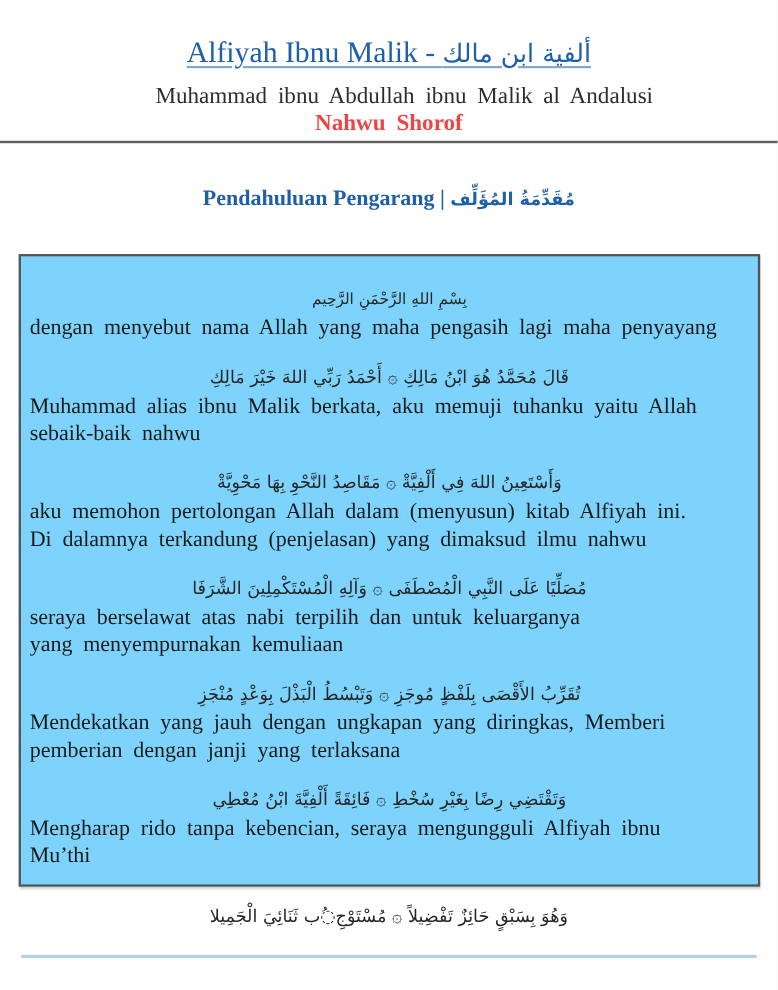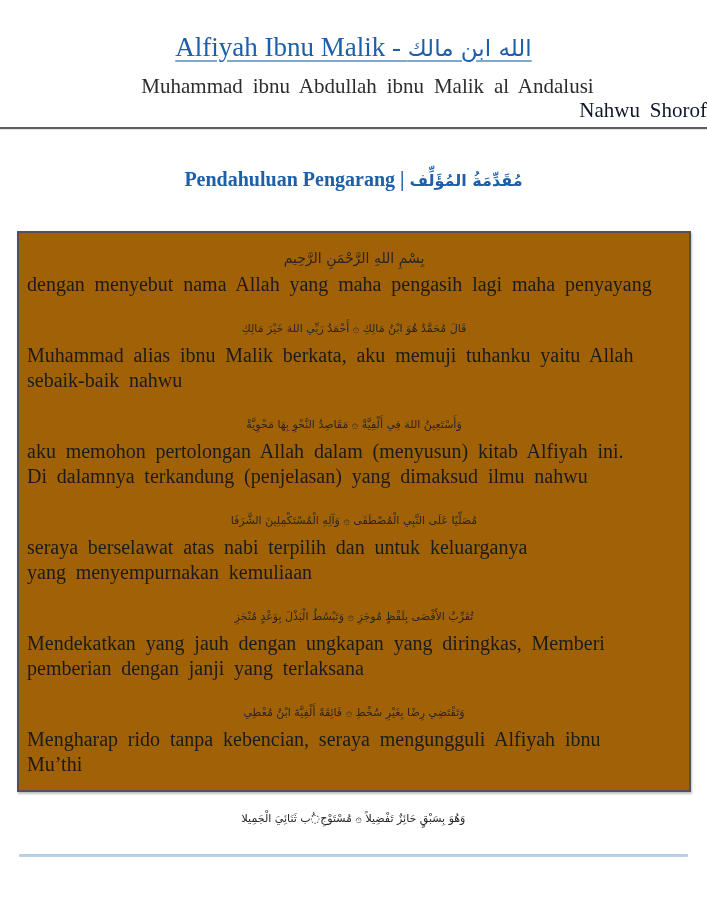--- a/index.html
+++ b/index.html
@@ -26,25 +26,26 @@
   .author-line {
     margin-top: 10px;
     text-align: center;
     font-size: 21px;
     color: #2d2d2d;
     word-spacing: 0.22em;
     line-height: 24px;
     margin-left: 28px;
   }
   .category-line {
-    text-align: right;
+    text-align: center;
     font-size: 21px;
-    color: #0f172a;
+    color: #ef4444;
     word-spacing: 0.22em;
     line-height: 24px;
+    font-weight: bold;
   }
   .hr-dark {
     margin-top: 5px;
     height: 2px;
     background: #5e5e5e;
     box-shadow: 0 1px 0 rgba(0,0,0,0.12);
   }
 
   
   .section-heading {
@@ -61,29 +62,29 @@
     font-size: 16px;
     direction: rtl;
     unicode-bidi: isolate;
   }
 
   
   .verse-box {
     margin: 37px 16px 0 17px;
     border: 2px solid #525252;
     box-shadow: 1px 2px 2px rgba(0,0,0,0.25);
-    padding: 2px 8px 4px;
-    background: #a16207;
+    padding: 16px 8px 4px;
+    background: #7dd3fc;
   }
   .verse-group { padding: 9px 0; }
   .arabic-line {
     text-align: center;
     direction: rtl;
     font-family: "DejaVu Sans", sans-serif;
-    font-size: 11px;
+    font-size: 16px;
     color: #262626;
     line-height: 28px;
   }
   .verse-group:first-child .arabic-line { font-size: 14px; }
   .trans-line {
     font-size: 20px;
     color: #1b1b1b;
     line-height: 25px;
     word-spacing: 0.24em;
   }
@@ -97,21 +98,21 @@
     height: 3px;
     background: #b7d0e6;
     border-radius: 1px;
   }
 </style>
 </head>
 <body>
 
 <div class="page">
 
-  <h1 class="doc-title"><span class="ul"><span>Alfiyah Ibnu Malik - </span><span class="arabic">الله ابن مالك</span></span></h1>
+  <h1 class="doc-title"><span class="ul"><span>Alfiyah Ibnu Malik - </span><span class="arabic">ألفية ابن مالك</span></span></h1>
 
   <div class="author-line">Muhammad ibnu Abdullah ibnu Malik al Andalusi</div>
   <div class="category-line">Nahwu Shorof</div>
 
   <div class="hr-dark"></div>
 
   <h2 class="section-heading"><span class="ul"><span>Pendahuluan Pengarang </span><span>| </span><span class="arabic">مُقَدِّمَةُ المُؤَلِّف</span></span></h2>
 
   <div class="verse-box">
 

